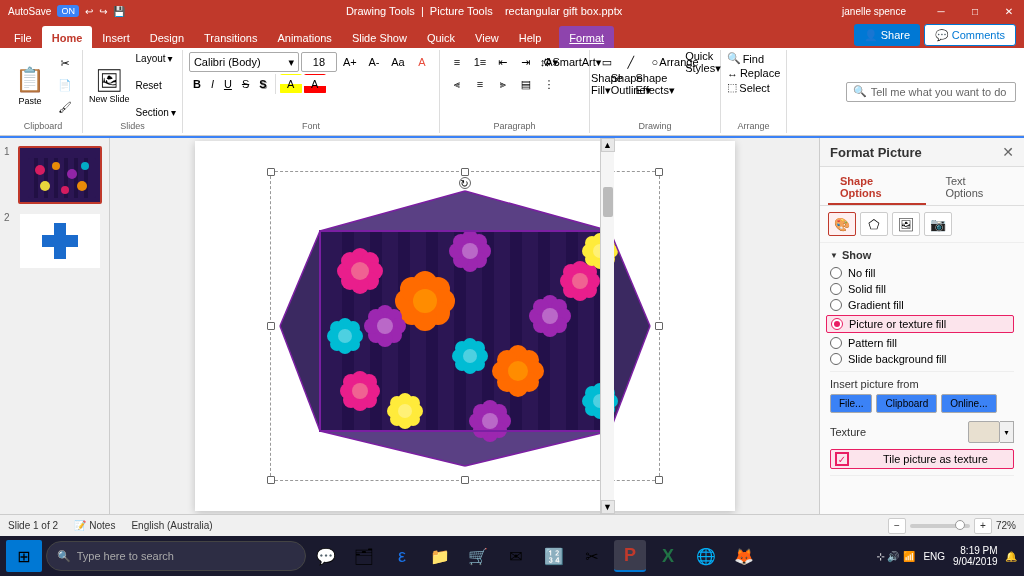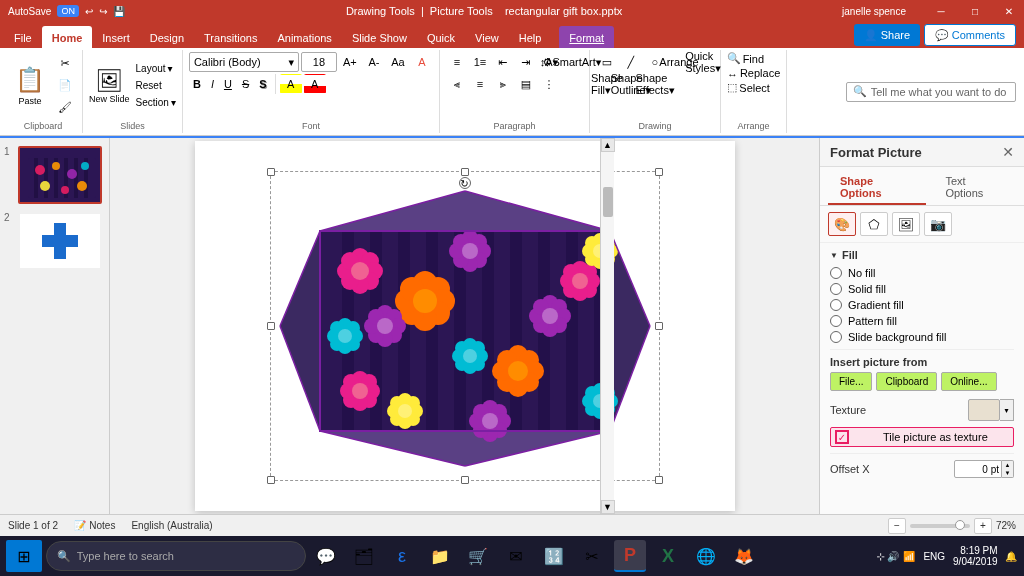--- a/index.html
+++ b/index.html
@@ -344,29 +344,29 @@
     .radio-highlight {
       background: #fce4ec;
       border: 1px solid #e91e63;
       border-radius: 2px;
       padding: 1px 4px;
       margin-left: -4px;
     }
 
     .section-divider { height: 1px; background: #eee; margin: 6px 0; }
 
-    .insert-picture-label { font-size: 11px; color: #333; margin: 4px 0; font-weight: 700; }
+    .insert-picture-label { font-size: 11px; color: #333; margin: 4px 0; font-weight: 400; }
     .insert-btns { display: flex; gap: 4px; margin-bottom: 8px; }
     .insert-btn {
       border: 1px solid #aaa;
       border-radius: 2px;
       padding: 3px 8px;
       font-size: 10px;
       cursor: pointer;
-      background: #bef264;
+      background: #3b82f6;
     }
 
     .texture-row {
       display: flex;
       align-items: center;
       justify-content: space-between;
       margin-bottom: 6px;
     }
     .texture-label { font-size: 11px; color: #333; }
     .texture-preview {
@@ -617,21 +617,21 @@
       </div>
       <div class="ribbon-group-label">Clipboard</div>
     </div>
 
     <div class="ribbon-group">
       <div class="ribbon-controls">
         <div style="display:flex; flex-direction:column; align-items:center; cursor:pointer;">
           <span style="font-size:22px;">🖼</span>
           <span style="font-size:9px;">New Slide</span>
         </div>
-        <div style="display:flex; flex-direction:column; gap:6px; margin-left:4px;">
+        <div style="display:flex; flex-direction:column; gap:16px; margin-left:4px;">
           <div style="font-size:10px; display:flex; align-items:center; gap:2px; cursor:pointer;">
             <span>Layout</span>
               <span>▾</span>
           </div>
           <div style="font-size:10px; display:flex; align-items:center; gap:2px; cursor:pointer;">
             <span>Reset</span>
           </div>
           <div style="font-size:10px; display:flex; align-items:center; gap:2px; cursor:pointer;">
             <span>Section</span>
               <span>▾</span>
@@ -1014,36 +1014,40 @@
     <div class="panel-icons">
       <div class="panel-icon-btn active">🎨</div>
       <div class="panel-icon-btn">⬠</div>
       <div class="panel-icon-btn">🖼</div>
       <div class="panel-icon-btn">📷</div>
     </div>
 
     <div class="panel-body">
       <div class="panel-section-header">
         <span class="triangle-icon">▼</span>
-        <span>Fill</span>
+        <span>Show</span>
       </div>
 
       <div class="radio-option">
         <div class="radio-circle"></div>
         <span>No fill</span>
       </div>
       <div class="radio-option">
         <div class="radio-circle"></div>
         <span>Solid fill</span>
       </div>
       <div class="radio-option">
         <div class="radio-circle"></div>
         <span>Gradient fill</span>
       </div>
 
+      <div class="radio-option radio-highlight" style="background:#fce4ec; border:1px solid #e91e63; border-radius:2px; padding:2px 4px;">
+        <div class="radio-circle checked"></div>
+        <span>Picture or texture fill</span>
+      </div>
 
       <div class="radio-option">
         <div class="radio-circle"></div>
         <span>Pattern fill</span>
       </div>
       <div class="radio-option">
         <div class="radio-circle"></div>
         <span>Slide background fill</span>
       </div>
 
@@ -1065,30 +1069,20 @@
       </div>
 
 
       <div class="checkbox-row" style="background:#fce4ec; border:1px solid #e91e63; border-radius:2px; padding:2px 4px;">
         <div class="checkbox-box checked"></div>
         <span class="checkbox-label">Tile picture as texture</span>
       </div>
 
       <div class="section-divider"></div>
 
-      <div class="prop-row">
-        <span class="prop-label">Offset X</span>
-        <div class="prop-input-group">
-          <input class="prop-input" type="text" value="0 pt" style="">
-          <div class="prop-spinner">
-            <div class="prop-spinner-up">▲</div>
-            <div class="prop-spinner-dn">▼</div>
-          </div>
-        </div>
-      </div>
 
     </div>
   </div>
 </div>
 
 <div class="status-bar">
   <div class="status-left">
     <span>Slide 1 of 2</span>
     <span style="cursor:pointer;">📝 <span>Notes</span></span>
     <span>English (Australia)</span>

